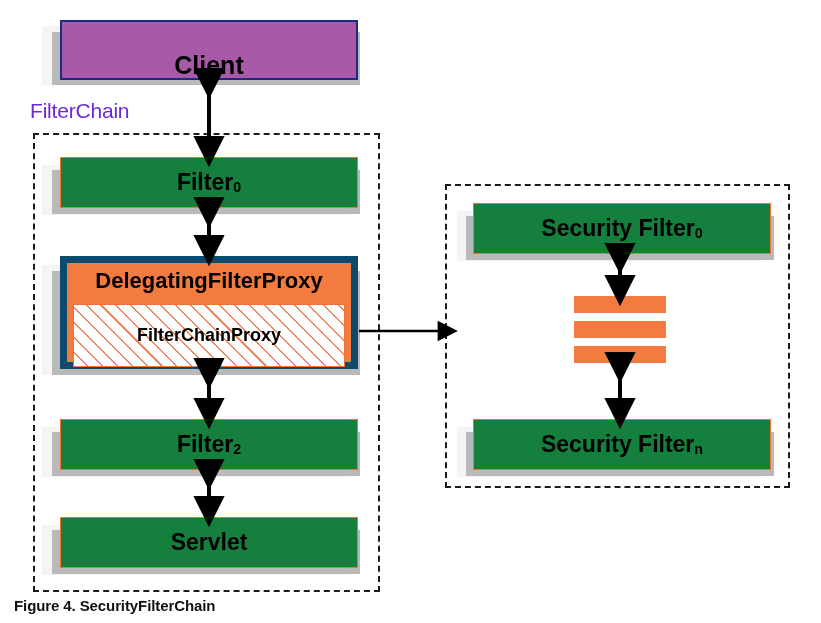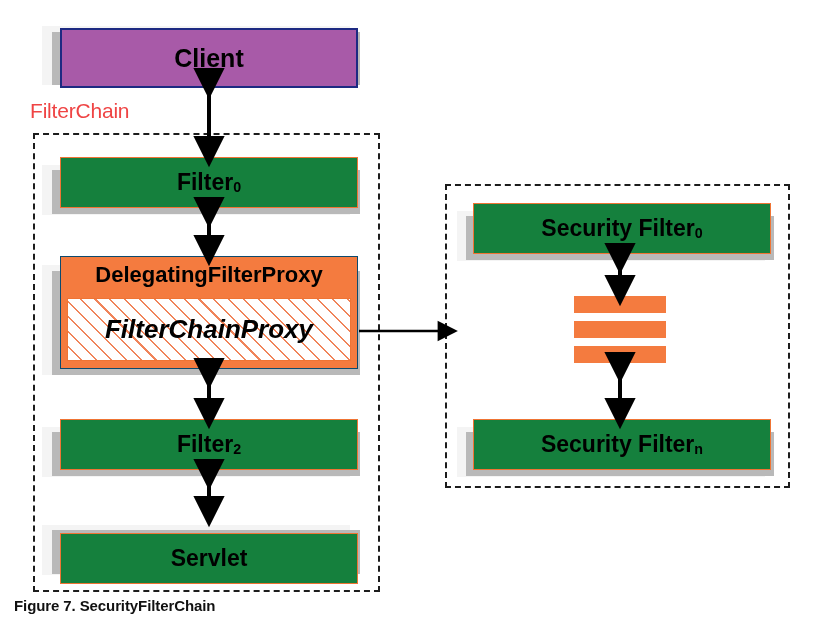--- a/index.html
+++ b/index.html
@@ -23,21 +23,21 @@
   .group-box {
     position: absolute;
     border: 2px dashed #1c1c1c;
     background: transparent;
     box-sizing: border-box;
   }
   .group-label {
     position: absolute;
     font-size: 21px;
     font-weight: 400;
-    color: #ef4444;
+    color: #6d28d9;
     white-space: nowrap;
     letter-spacing: -0.2px;
   }
 
   
   .node {
     position: absolute;
     box-sizing: border-box;
     display: flex;
     align-items: center;
@@ -71,21 +71,21 @@
   }
   .node.orange-small {
     background: #f47b3f;
     border: none;
   }
 
   
   .dfp-outer {
     position: absolute;
     background: #f47b3f;
-    border: 1px solid #0c4a6e;
+    border: 7px solid #0c4a6e;
     box-sizing: border-box;
   }
   .dfp-title {
     position: absolute;
     left: 0; right: 0; top: 0;
     height: 36px;
     display: flex;
     align-items: center;
     justify-content: center;
     font-size: 22px;
@@ -98,24 +98,23 @@
       repeating-linear-gradient(
         45deg,
         #ffffff 0px, #ffffff 9px,
         #f0845a 9px, #f0845a 10.5px
       );
     border: 1px solid #ef7434;
     box-sizing: border-box;
     display: flex;
     align-items: center;
     justify-content: center;
-    font-size: 26px;
+    font-size: 18px;
     font-weight: bold;
     color: #000;
-    font-style: italic;
   }
 
   sub {
     font-size: 0.62em;
     vertical-align: baseline;
     position: relative;
     top: 0.32em;
     font-weight: bold;
   }
 
@@ -142,21 +141,21 @@
 </head>
 <body>
 
 <div id="canvas">
 
   <div class="group-label" style="left:30px; top:99px;">FilterChain</div>
   <div class="group-box" style="left:33px; top:133px; width:347px; height:459px;"></div>
 
   <div class="shadow-lt" style="left:42px; top:26px; width:308px; height:59px;"></div>
   <div class="shadow-dk" style="left:52px; top:32px; width:308px; height:53px;"></div>
-  <div class="node client" style="left:60px; top:28px; width:298px; height:60px;">
+  <div class="node client" style="left:60px; top:20px; width:298px; height:60px;align-items:flex-end;">
     <span>Client</span>
   </div>
 
   <div class="shadow-lt" style="left:42px; top:165px; width:308px; height:50px;"></div>
   <div class="shadow-dk" style="left:52px; top:170px; width:308px; height:44px;"></div>
   <div class="node orange" style="left:60px; top:157px; width:298px; height:51px;">
     <span>Filter</span>
       <sub>0</sub>
   </div>
 
@@ -169,21 +168,21 @@
 
   <div class="shadow-lt" style="left:42px; top:427px; width:308px; height:50px;"></div>
   <div class="shadow-dk" style="left:52px; top:432px; width:308px; height:44px;"></div>
   <div class="node orange" style="left:60px; top:419px; width:298px; height:51px;">
     <span>Filter</span>
       <sub>2</sub>
   </div>
 
   <div class="shadow-lt" style="left:42px; top:525px; width:308px; height:50px;"></div>
   <div class="shadow-dk" style="left:52px; top:530px; width:308px; height:44px;"></div>
-  <div class="node orange" style="left:60px; top:517px; width:298px; height:51px;margin-top:16px;">
+  <div class="node orange" style="left:60px; top:517px; width:298px; height:51px;">
     <span>Servlet</span>
   </div>
 
   <div class="group-box" style="left:445px; top:184px; width:345px; height:304px;"></div>
 
   <div class="shadow-lt" style="left:457px; top:211px; width:308px; height:50px;"></div>
   <div class="shadow-dk" style="left:466px; top:216px; width:308px; height:44px;"></div>
   <div class="node orange" style="left:473px; top:203px; width:298px; height:51px;">
     <span>Security Filter</span>
       <sub>0</sub>
@@ -215,15 +214,15 @@
 
     <line x1="209" y1="475" x2="209" y2="512" stroke="#000" stroke-width="4" marker-start="url(#ah)" marker-end="url(#ah)"></line>
 
     <line x1="359" y1="331" x2="448" y2="331" stroke="#000" stroke-width="2.6" marker-end="url(#ah)"></line>
 
     <line x1="620" y1="259" x2="620" y2="291" stroke="#000" stroke-width="4" marker-start="url(#ah)" marker-end="url(#ah)"></line>
 
     <line x1="620" y1="368" x2="620" y2="414" stroke="#000" stroke-width="4" marker-start="url(#ah)" marker-end="url(#ah)"></line>
   </svg>
 
-  <div class="caption" style="left:14px; top:597px;">Figure 7. SecurityFilterChain</div>
+  <div class="caption" style="left:14px; top:597px;">Figure 4. SecurityFilterChain</div>
 
 </div>
 
 </body></html>

